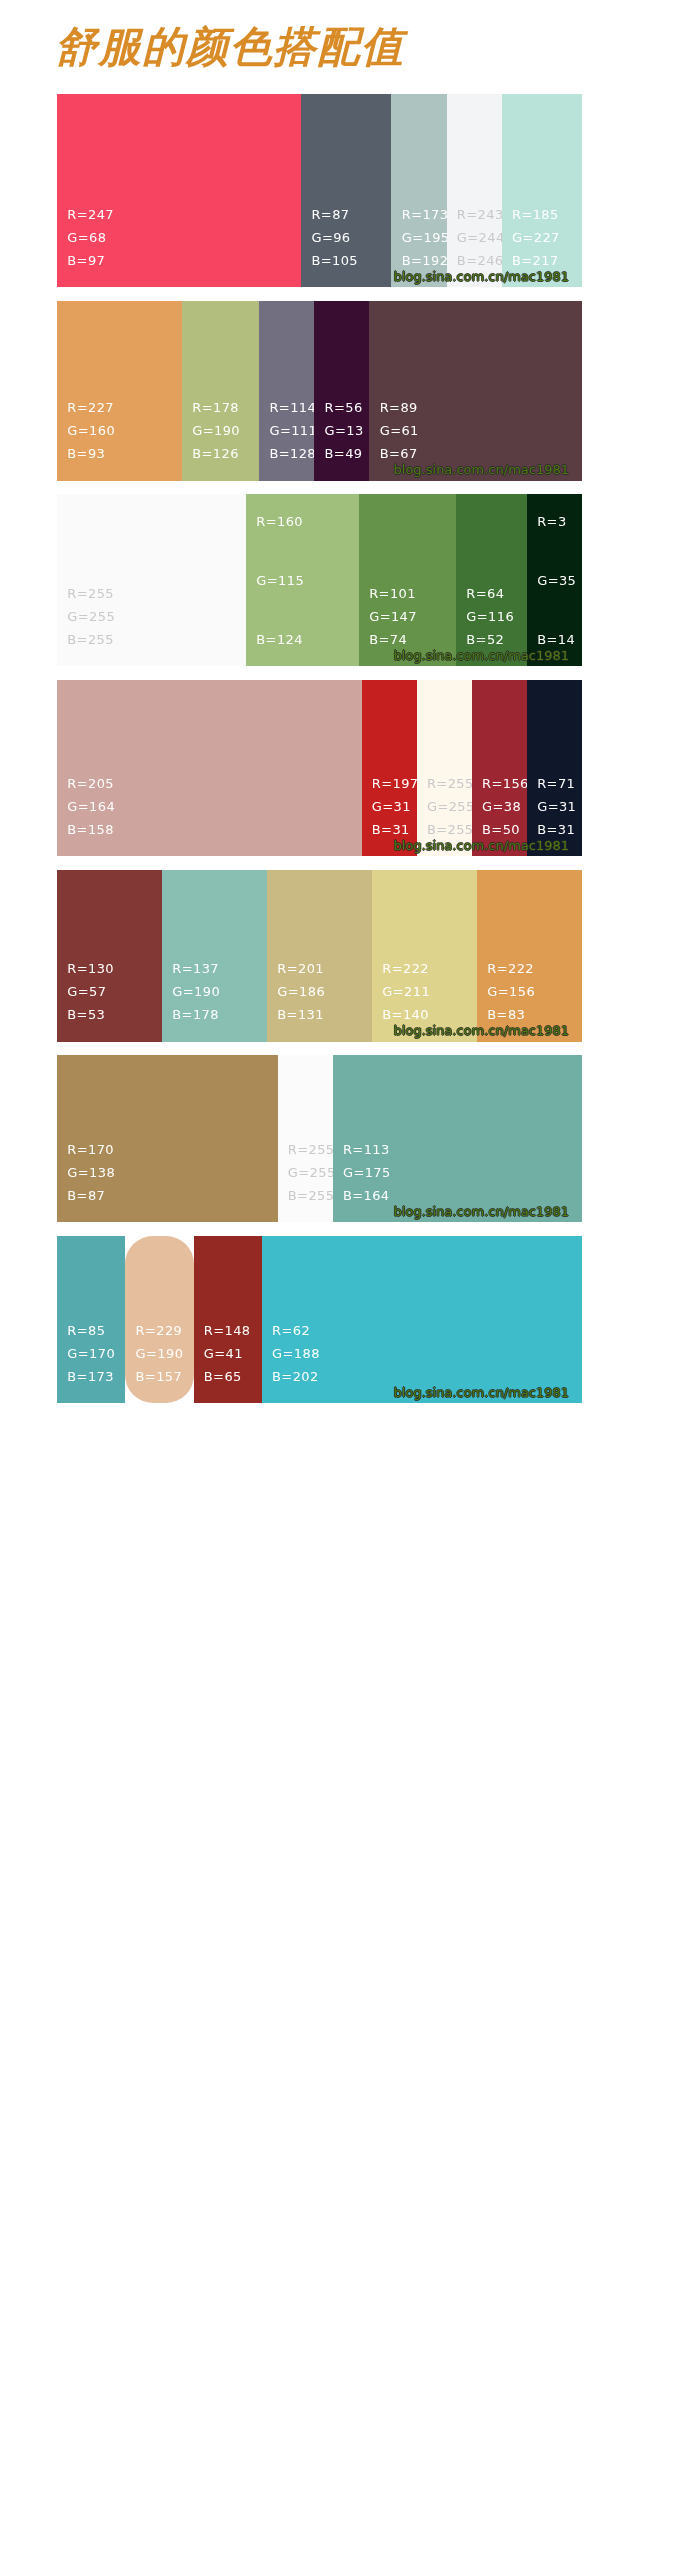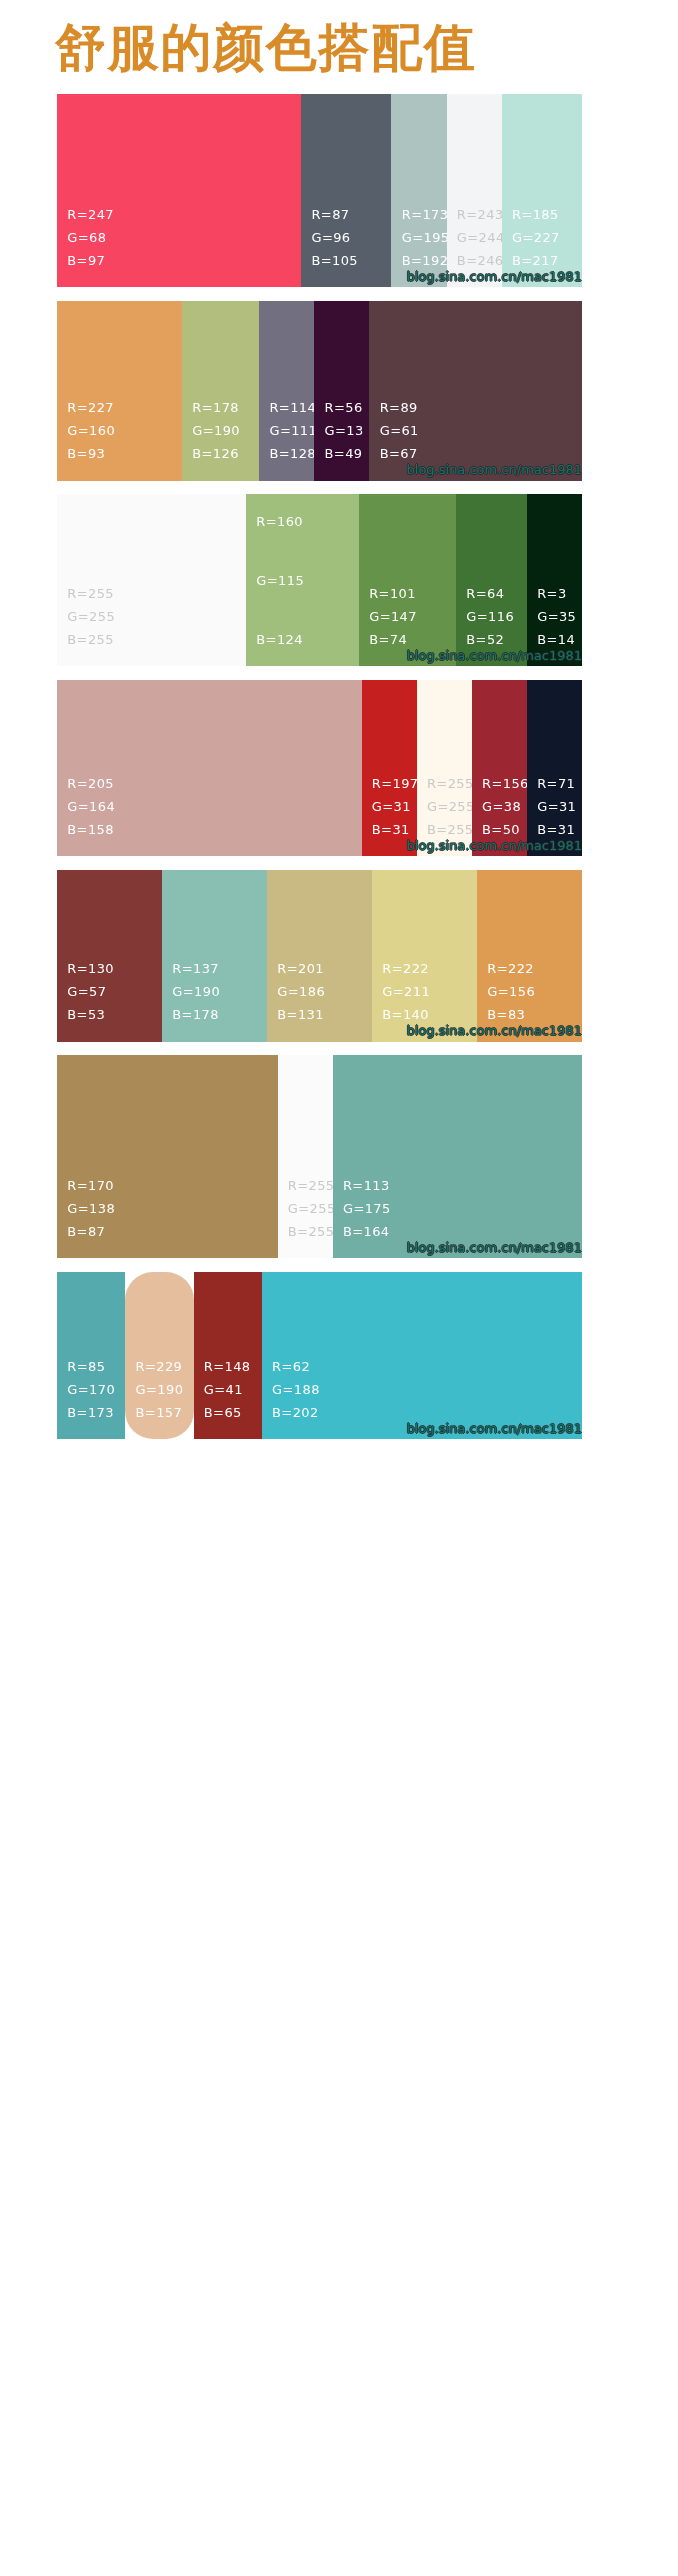--- a/index.html
+++ b/index.html
@@ -24,25 +24,26 @@
   .title-bar {
     box-sizing: border-box;
     width: 678px;
     height: 94px;
     padding-left: 55px;
     display: flex;
     align-items: center;
   }
   .title-text {
     font-family: "DejaVu Sans", "Liberation Sans", sans-serif;
-    font-size: 51px;
+    font-size: 42px;
     font-weight: 700;
     letter-spacing: 1.7px;
     line-height: 1;
     white-space: nowrap;
+    font-style: italic;
   }
 
   
   .palettes {
     width: 678px;
   }
   .palette-row {
     position: relative;
     box-sizing: border-box;
     width: 678px;
@@ -68,25 +69,25 @@
     line-height: 23px;
     letter-spacing: 0.4px;
     white-space: nowrap;
   }
   .swatch.light-text .rgb { color: #ffffff; }
   .swatch.dark-text  .rgb { color: #c9c9c9; }
 
   
   .watermark {
     position: absolute;
-    right: 96px;
+    right: 109px;
     bottom: 3.4px;
     font-family: "DejaVu Sans", "Liberation Sans", sans-serif;
     font-size: 13px;
-    color: #0f766e;
+    color: #4d7c0f;
     text-shadow:
        0.9px 0 0 rgba(40,40,40,.85),
       -0.9px 0 0 rgba(40,40,40,.85),
        0 0.9px 0 rgba(40,40,40,.85),
        0 -0.9px 0 rgba(40,40,40,.85);
     white-space: nowrap;
     pointer-events: none;
   }
 </style>
 </head>
@@ -169,21 +170,21 @@
         <div class="swatch light-text" style="background: rgb(101, 147, 74); width: 18.5%; flex: 0 0 18.5%;">
           <div class="rgb">R=101</div>
           <div class="rgb">G=147</div>
           <div class="rgb">B=74</div>
         </div>
         <div class="swatch light-text" style="background: rgb(64, 116, 52); width: 13.5%; flex: 0 0 13.5%;">
           <div class="rgb">R=64</div>
           <div class="rgb">G=116</div>
           <div class="rgb">B=52</div>
         </div>
-        <div class="swatch light-text" style="background: rgb(3, 35, 14); width: 10.5%; flex: 0 0 10.5%;">
+        <div class="swatch light-text" style="background: rgb(3, 35, 14); width: 10.5%; flex: 0 0 10.5%; gap: 36px;">
           <div class="rgb">R=3</div>
           <div class="rgb">G=35</div>
           <div class="rgb">B=14</div>
         </div>
         <div class="watermark">blog.sina.com.cn/mac1981</div>
       </div>
       <div class="palette-row" style="height: 176px;">
         <div class="swatch light-text" style="background: rgb(205, 164, 158); width: 58%; flex: 0 0 58%;">
           <div class="rgb">R=205</div>
           <div class="rgb">G=164</div>
@@ -232,21 +233,21 @@
           <div class="rgb">G=211</div>
           <div class="rgb">B=140</div>
         </div>
         <div class="swatch light-text" style="background: rgb(222, 156, 83); width: 20%; flex: 0 0 20%;">
           <div class="rgb">R=222</div>
           <div class="rgb">G=156</div>
           <div class="rgb">B=83</div>
         </div>
         <div class="watermark">blog.sina.com.cn/mac1981</div>
       </div>
-      <div class="palette-row" style="height: 203px;">
+      <div class="palette-row" style="height: 167px;">
         <div class="swatch light-text" style="background: rgb(170, 138, 87); width: 42%; flex: 0 0 42%;">
           <div class="rgb">R=170</div>
           <div class="rgb">G=138</div>
           <div class="rgb">B=87</div>
         </div>
         <div class="swatch dark-text" style="background: rgb(251, 251, 251); width: 10.5%; flex: 0 0 10.5%;">
           <div class="rgb">R=255</div>
           <div class="rgb">G=255</div>
           <div class="rgb">B=255</div>
         </div>

